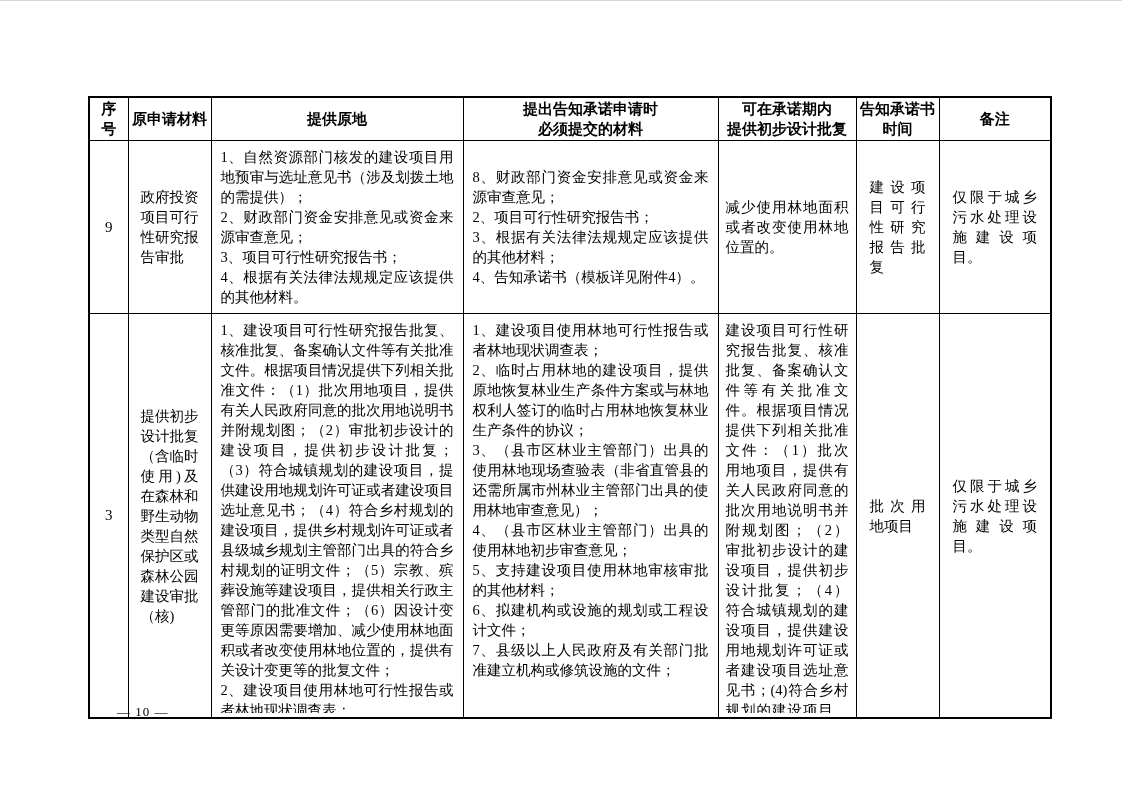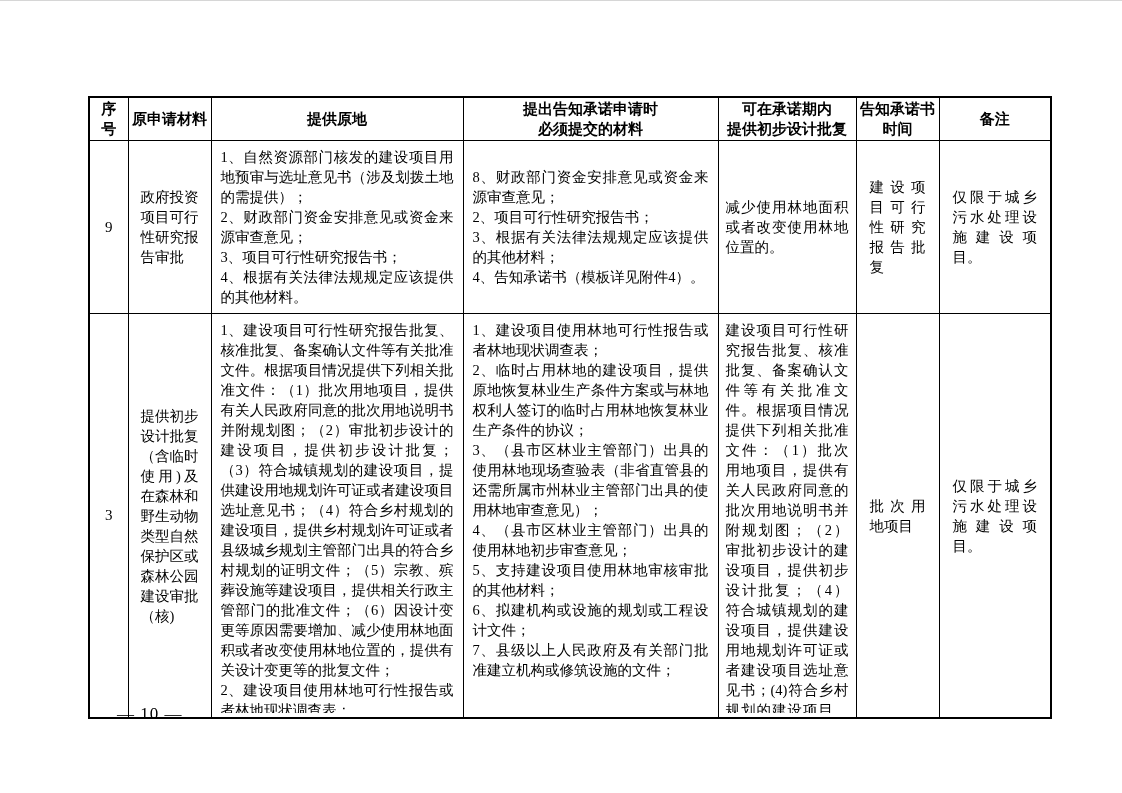--- a/index.html
+++ b/index.html
@@ -52,21 +52,21 @@
     white-space:normal;
   }
   .name-cell{padding:2px 8px;font-family:Liberation Serif, serif;}
   .supp-cell{padding:2px 3px;}
   .time-cell{padding:2px 9px;}
   .remark-cell{padding:2px 9px;}
   .cliph{max-height:391px;overflow:hidden;}
   .page-number{
     position:absolute;
     left:117px;top:704px;
-    font-size:17px;
+    font-size:13px;
     letter-spacing:1px;
   }
 </style>
 </head>
 <body>
 
 <div class="screen-top-edge"></div>
 
 <div>
 

